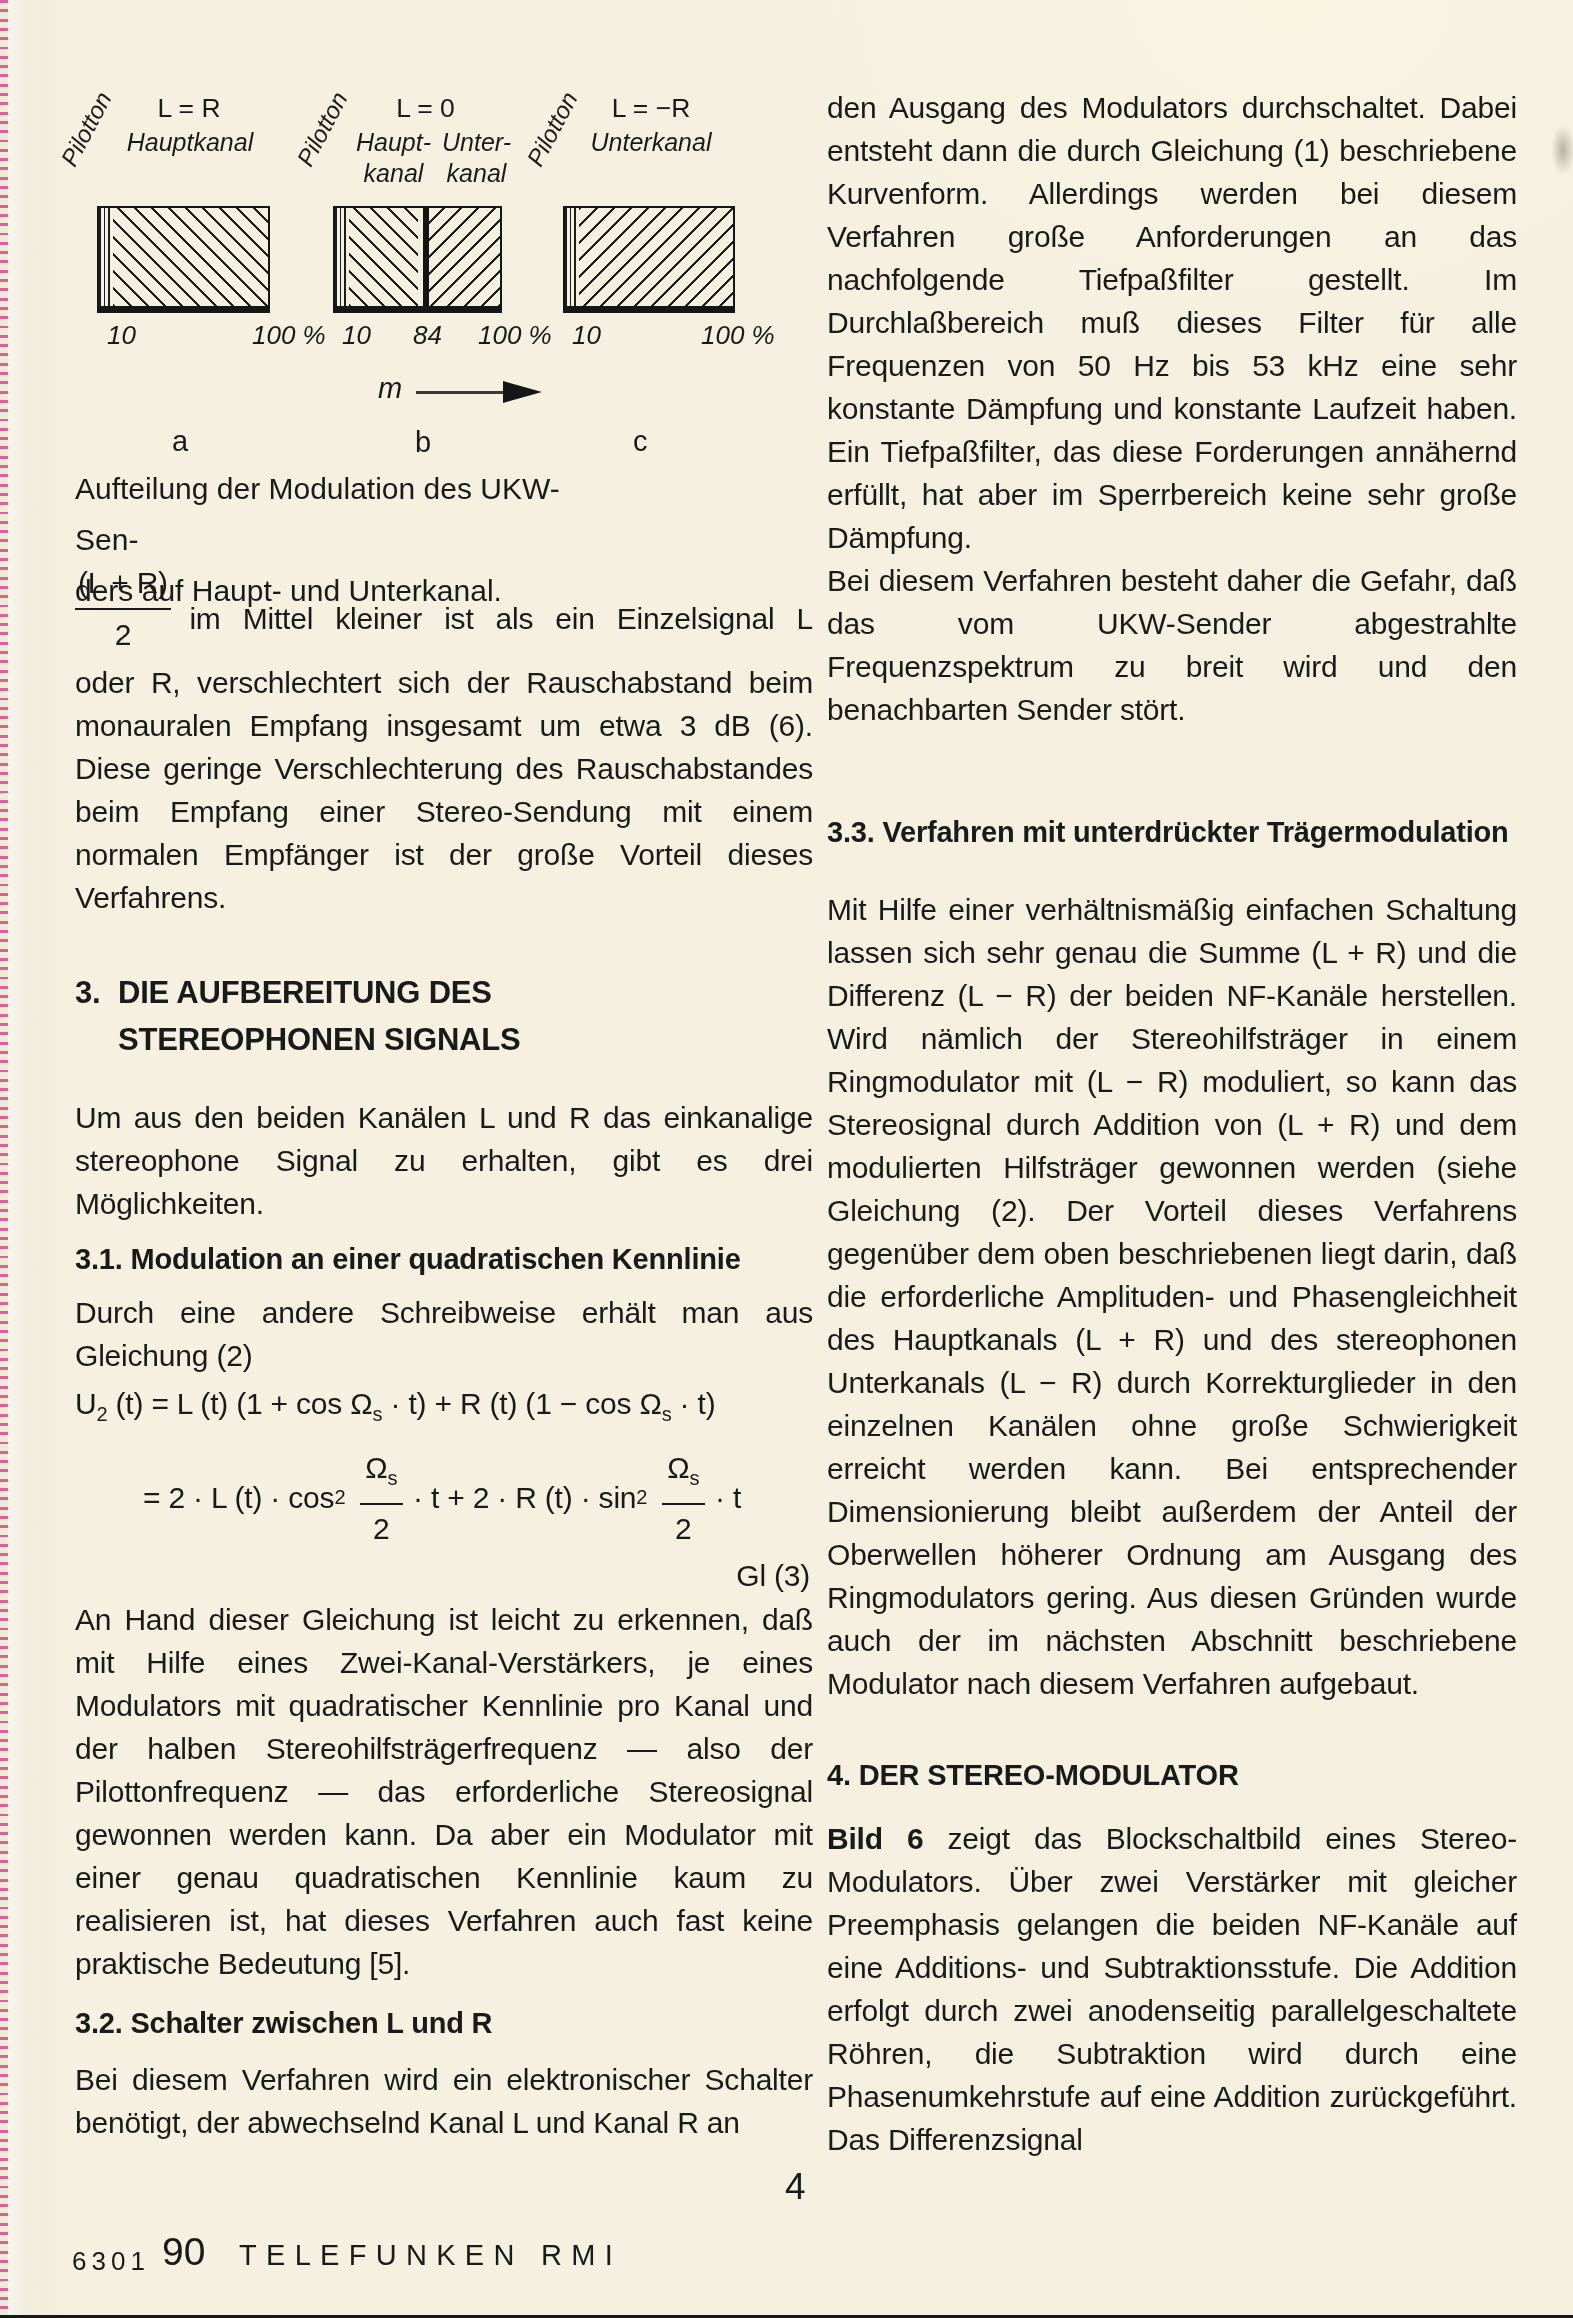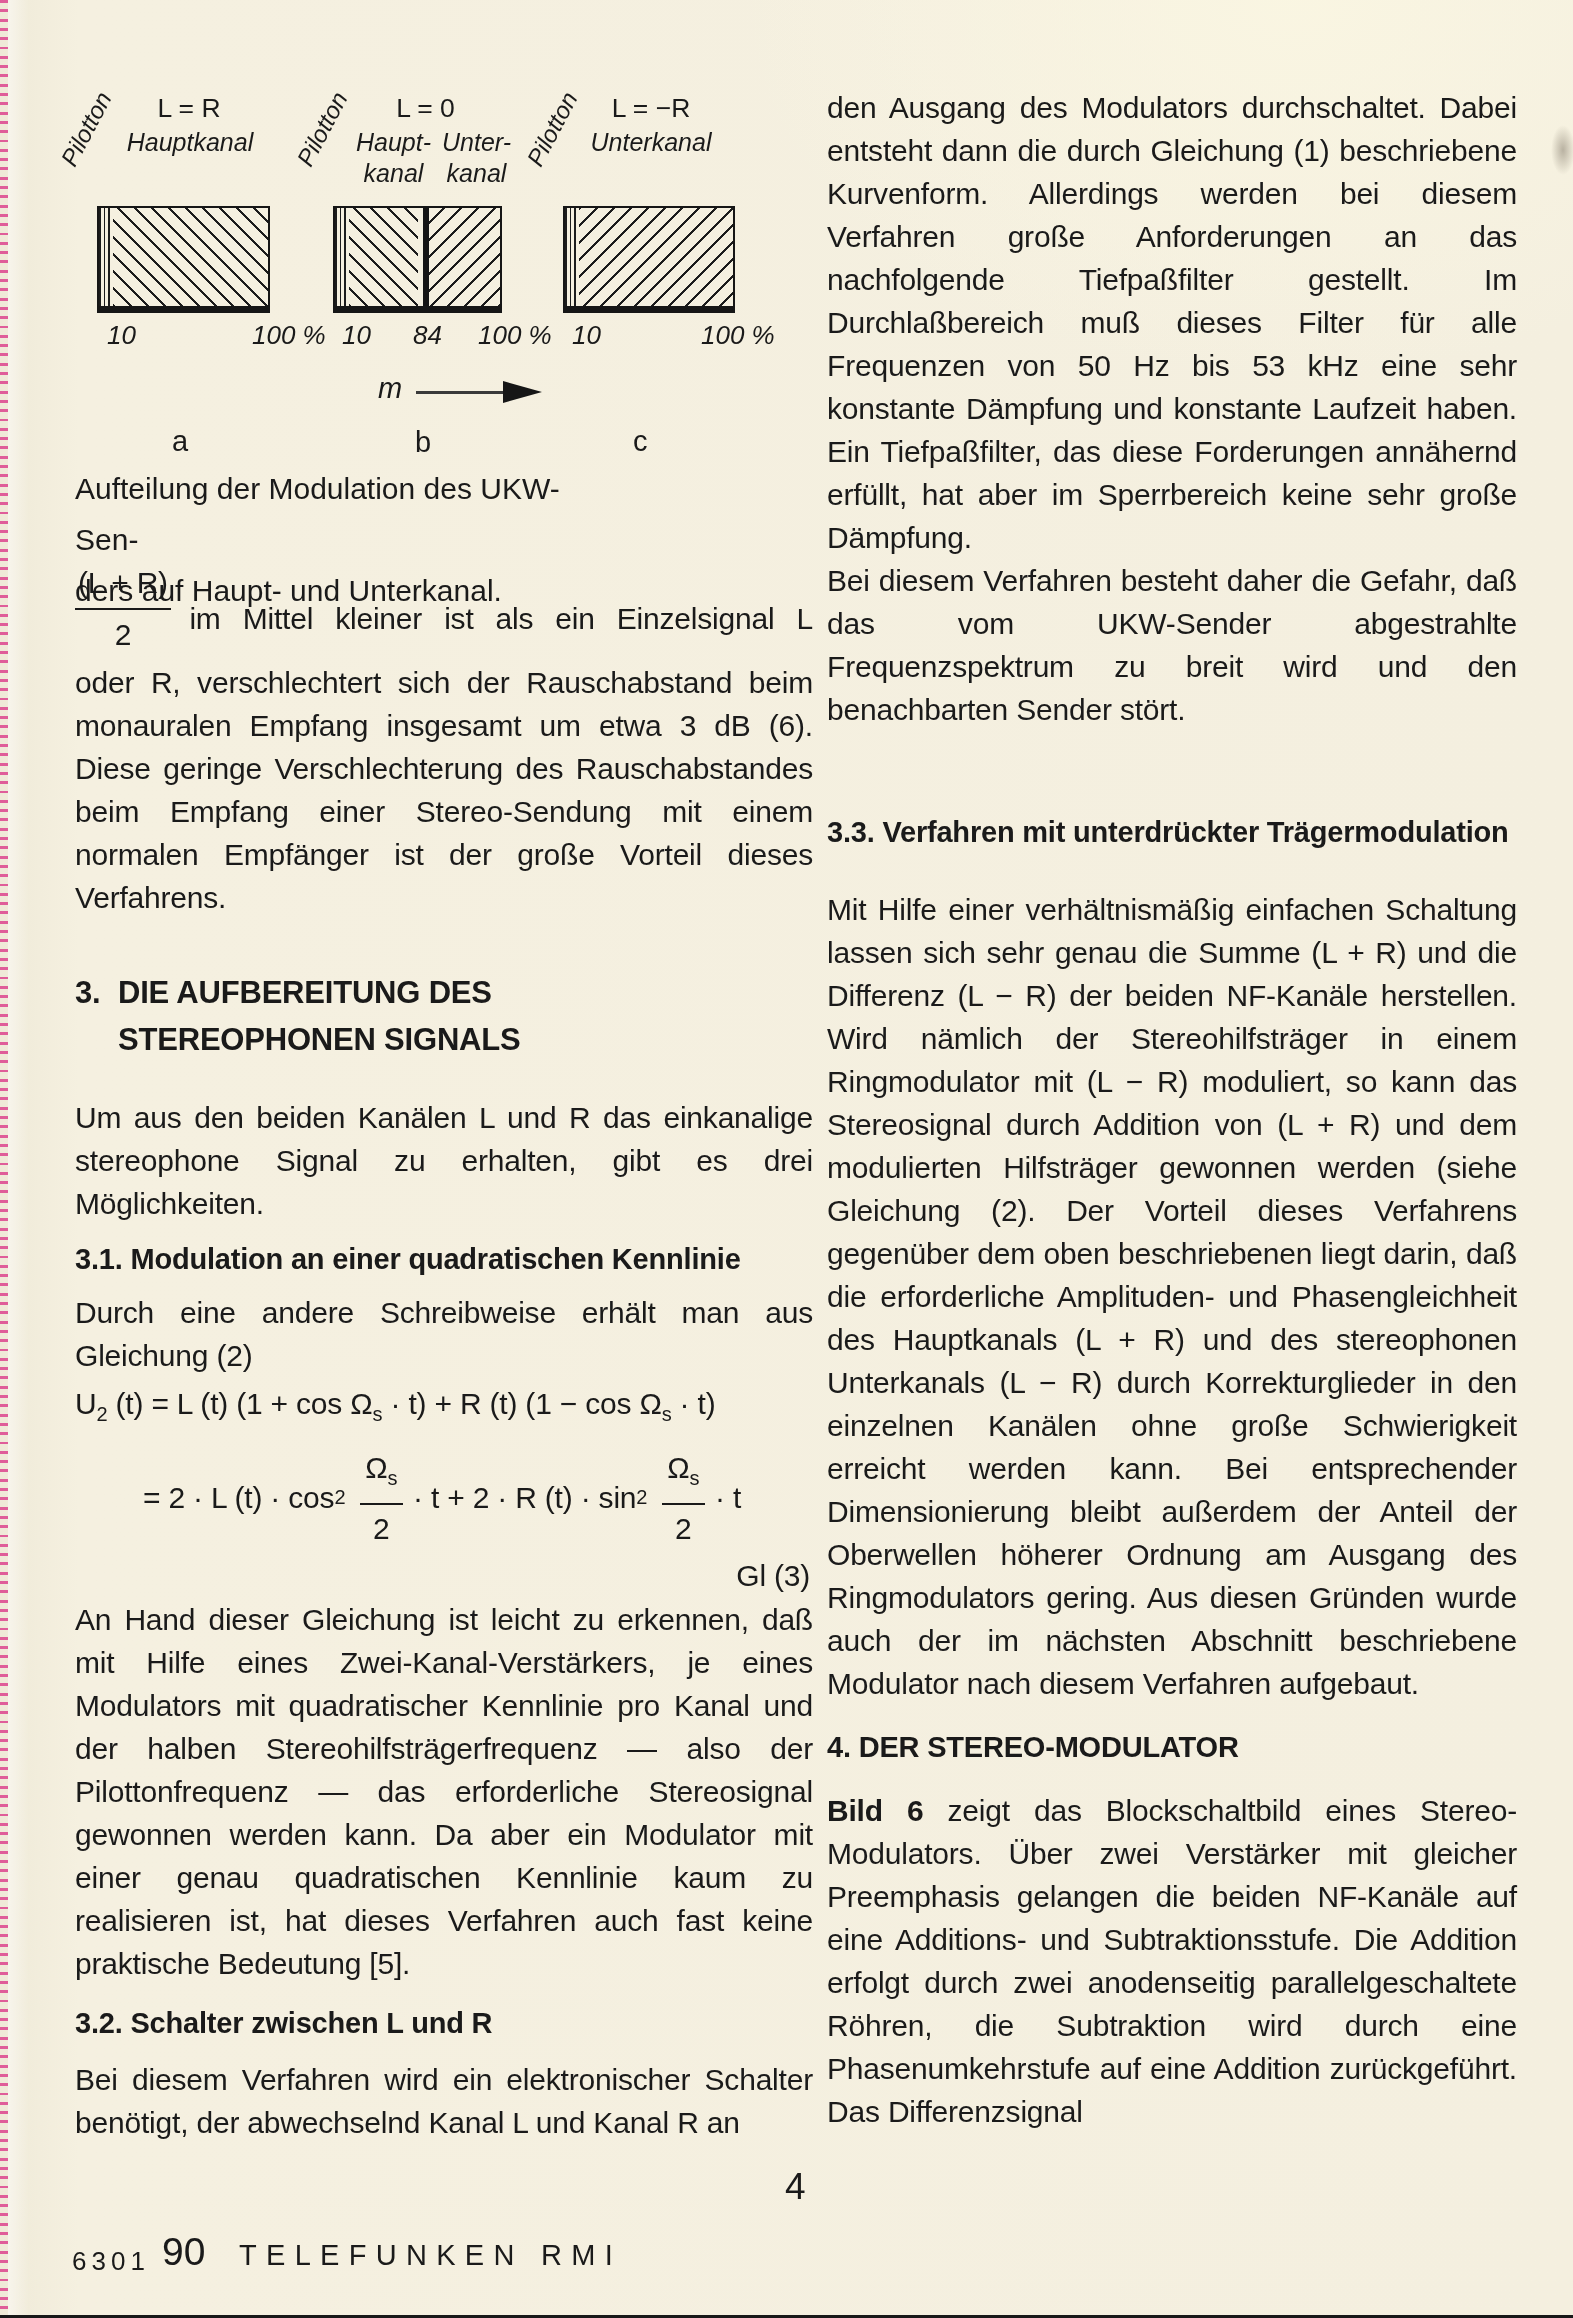--- a/index.html
+++ b/index.html
@@ -194,21 +194,21 @@
   </div>
 
   <div class="col col-right">
     <p>den Ausgang des Modulators durchschaltet. Dabei entsteht dann die durch Gleichung (1) beschriebene Kurvenform. Allerdings werden bei diesem Verfahren große Anforderungen an das nachfolgende Tiefpaßfilter gestellt. Im Durchlaßbereich muß dieses Filter für alle Frequenzen von 50 Hz bis 53 kHz eine sehr konstante Dämpfung und konstante Laufzeit haben. Ein Tiefpaßfilter, das diese Forderungen annähernd erfüllt, hat aber im Sperrbereich keine sehr große Dämpfung.</p>
     <p>Bei diesem Verfahren besteht daher die Gefahr, daß das vom UKW-Sender abgestrahlte Frequenzspektrum zu breit wird und den benachbarten Sender stört.</p>
 
     <div class="h-sub" style="margin-top:80px;">3.3. Verfahren mit unterdrückter Trägermodulation</div>
 
     <p style="margin-top:34px;">Mit Hilfe einer verhältnismäßig einfachen Schaltung lassen sich sehr genau die Summe (L + R) und die Differenz (L − R) der beiden NF-Kanäle herstellen. Wird nämlich der Stereohilfsträger in einem Ringmodulator mit (L − R) moduliert, so kann das Stereosignal durch Addition von (L + R) und dem modulierten Hilfsträger gewonnen werden (siehe Gleichung (2). Der Vorteil dieses Verfahrens gegenüber dem oben beschriebenen liegt darin, daß die erforderliche Amplituden- und Phasengleichheit des Hauptkanals (L + R) und des stereophonen Unterkanals (L − R) durch Korrekturglieder in den einzelnen Kanälen ohne große Schwierigkeit erreicht werden kann. Bei entsprechender Dimensionierung bleibt außerdem der Anteil der Oberwellen höherer Ordnung am Ausgang des Ringmodulators gering. Aus diesen Gründen wurde auch der im nächsten Abschnitt beschriebene Modulator nach diesem Verfahren aufgebaut.</p>
 
-    <div class="h-sub" style="margin-top:21px;">4. DER STEREO-MODULATOR</div>
+    <div class="h-sub" style="margin-top:49px;">4. DER STEREO-MODULATOR</div>
 
     <p style="margin-top:20px;"><b>Bild 6</b><span> zeigt das Blockschaltbild eines Stereo-Modulators. Über zwei Verstärker mit gleicher Preemphasis gelangen die beiden NF-Kanäle auf eine Additions- und Subtraktionsstufe. Die Addition erfolgt durch zwei anodenseitig parallelgeschaltete Röhren, die Subtraktion wird durch eine Phasenumkehrstufe auf eine Addition zurückgeführt. Das Differenzsignal</span></p>
   </div>
 
   <div class="page-num">4</div>
   <div class="foot-small">6301</div>
   <div class="foot-big">90</div>
   <div class="foot-brand">TELEFUNKEN RMI</div>
 
 </div>

